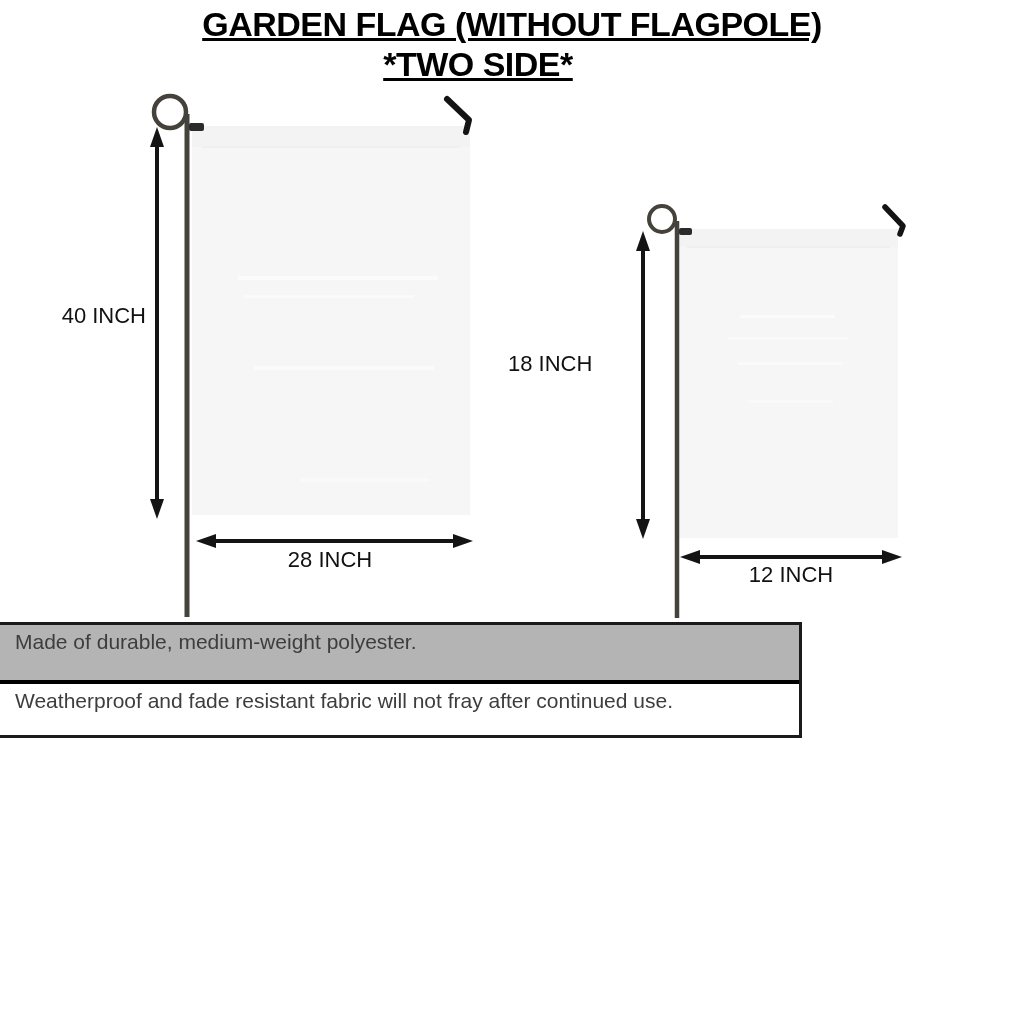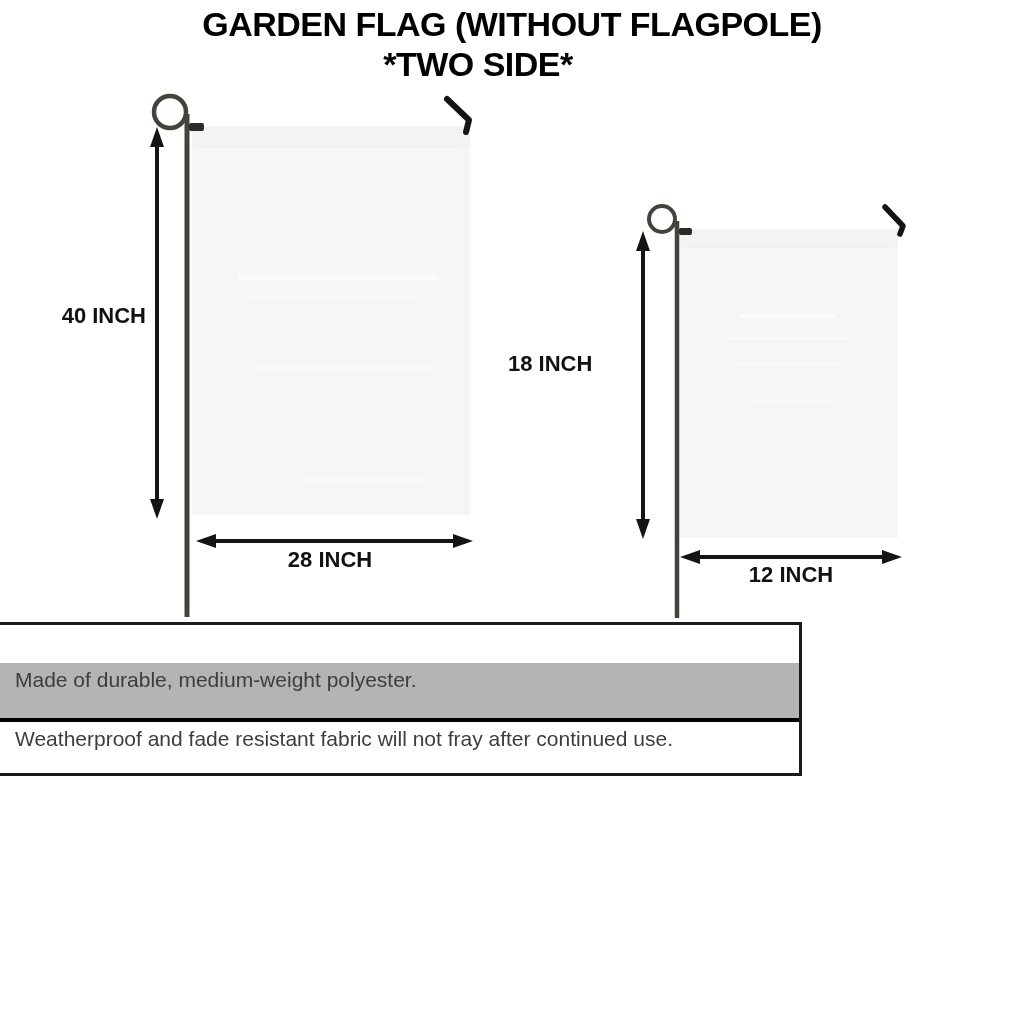--- a/index.html
+++ b/index.html
@@ -20,37 +20,38 @@
     position: absolute;
     top: 4px;
     left: 0;
     width: 1024px;
     text-align: center;
     color: #000000;
     font-weight: 900;
     letter-spacing: -0.5px;
     line-height: 40px;
     font-size: 34px;
+    text-decoration: underline;
   }
   .title-line1 { display: block; }
   .title-line2 { display: block; transform: translateX(-34px); }
 
   
   .diagram-svg {
     position: absolute;
     top: 0;
     left: 0;
     width: 1024px;
     height: 1024px;
   }
 
   
   .dim-label {
     position: absolute;
-    font-weight: bold;
+    font-weight: normal;
     font-size: 22px;
     color: #111111;
     white-space: nowrap;
   }
   .dim-40 { left: 0;   top: 303px; width: 146px; text-align: right; }
   .dim-28 { left: 230px; top: 547px; width: 200px; text-align: center; }
   .dim-18 { left: 508px; top: 351px; width: 149px; text-align: left; }
   .dim-12 { left: 691px; top: 562px; width: 200px; text-align: center; }
 
   
@@ -64,21 +65,21 @@
   .feature-row {
     height: 55px;
     box-sizing: border-box;
     padding: 5px 10px 0 16px;
     font-size: 21px;
     color: #3d3d3d;
     background: #ffffff;
     overflow: hidden;
   }
   .feature-row + .feature-row { border-top: 4px solid #000000; }
-  .feature-row.shaded { background: #b4b4b4; margin-top: 38px; }
+  .feature-row.shaded { background: #b4b4b4; }
 </style>
 </head>
 <body>
 
 <div class="canvas">
 
   <div class="title-block">
     <span class="title-line1">GARDEN FLAG (WITHOUT FLAGPOLE)</span>
     <span class="title-line2">*TWO SIDE*</span>
   </div>

